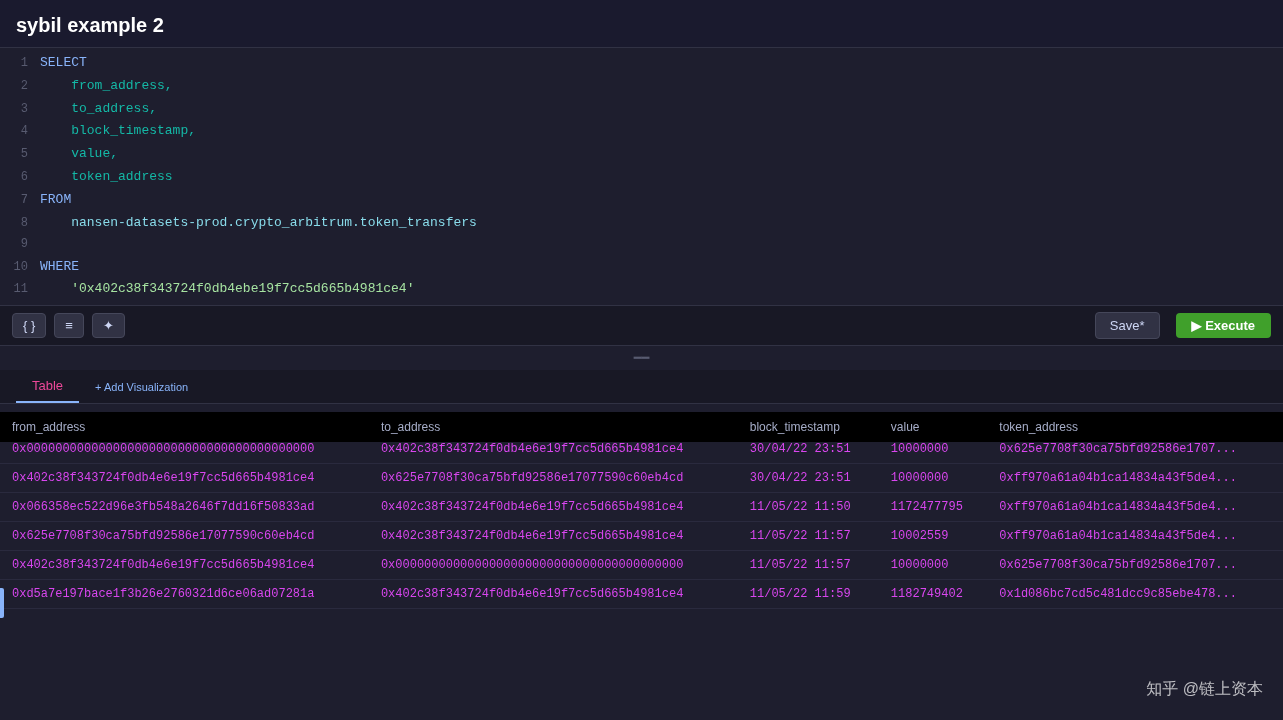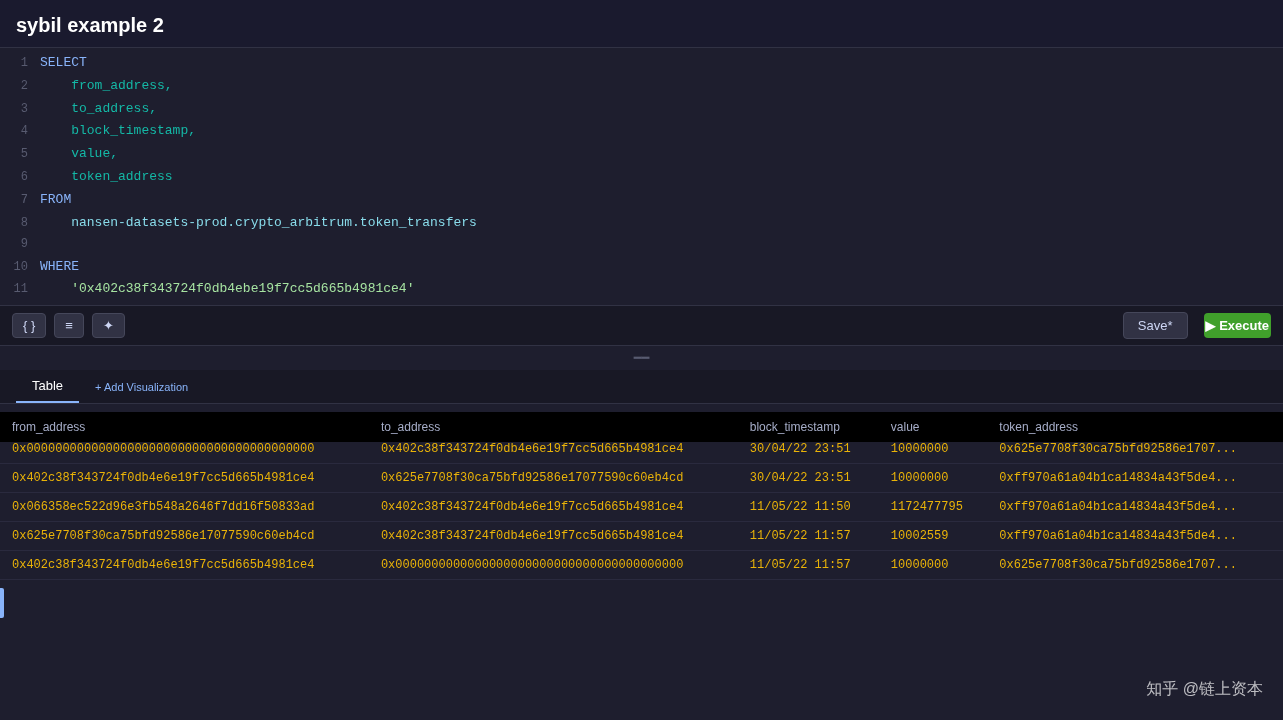--- a/index.html
+++ b/index.html
@@ -98,21 +98,21 @@
       padding: 5px 14px;
       border-radius: 4px;
       cursor: pointer;
       font-size: 13px;
     }
 
     .btn-execute {
       background: #40a02b;
       border: none;
       color: #ffffff;
-      padding: 5px 2px;
+      padding: 5px 16px;
       border-radius: 4px;
       cursor: pointer;
       font-size: 13px;
       font-weight: bold;
     }
 
     
     .drag-handle {
       text-align: center;
       padding: 4px;
@@ -139,21 +139,21 @@
       padding: 8px 16px;
       cursor: pointer;
       color: #cdd6f4;
       font-family: Arial, sans-serif;
       font-size: 13px;
       border-bottom: 2px solid transparent;
     }
 
     .tab.active {
       border-bottom: 2px solid #89b4fa;
-      color: #ffffff;
+      color: #ec4899;
     }
 
     .add-viz {
       color: #89b4fa;
       cursor: pointer;
       padding: 8px 16px;
       font-family: Arial, sans-serif;
       font-size: 11px;
     }
 
@@ -188,21 +188,21 @@
     tbody tr {
       border-bottom: 1px solid #2a2a3e;
     }
 
     tbody tr.highlighted {
       background: #2a2a4e;
     }
 
     tbody td {
       padding: 7px 12px;
-      color: #eab308;
+      color: #d946ef;
       font-size: 12px;
       white-space: nowrap;
       font-family: 'Courier New', monospace;
     }
 
     td.highlight-cell {
       background: #3d3d6e;
       color: #89b4fa;
     }
 
@@ -343,19 +343,26 @@
             <td>10002559</td>
             <td>0xff970a61a04b1ca14834a43f5de4...</td>
           </tr>
           <tr>
             <td>0x402c38f343724f0db4e6e19f7cc5d665b4981ce4</td>
             <td>0x0000000000000000000000000000000000000000</td>
             <td>11/05/22  11:57</td>
             <td>10000000</td>
             <td>0x625e7708f30ca75bfd92586e1707...</td>
           </tr>
+          <tr>
+            <td>0xd5a7e197bace1f3b26e2760321d6ce06ad07281a</td>
+            <td>0x402c38f343724f0db4e6e19f7cc5d665b4981ce4</td>
+            <td>11/05/22  11:59</td>
+            <td>1182749402</td>
+            <td>0x1d086bc7cd5c481dcc9c85ebe478...</td>
+          </tr>
         </tbody>
     </table>
   </div>
 
 </div>
 
 <div class="watermark">知乎 @链上资本</div>
 
 </body></html>

